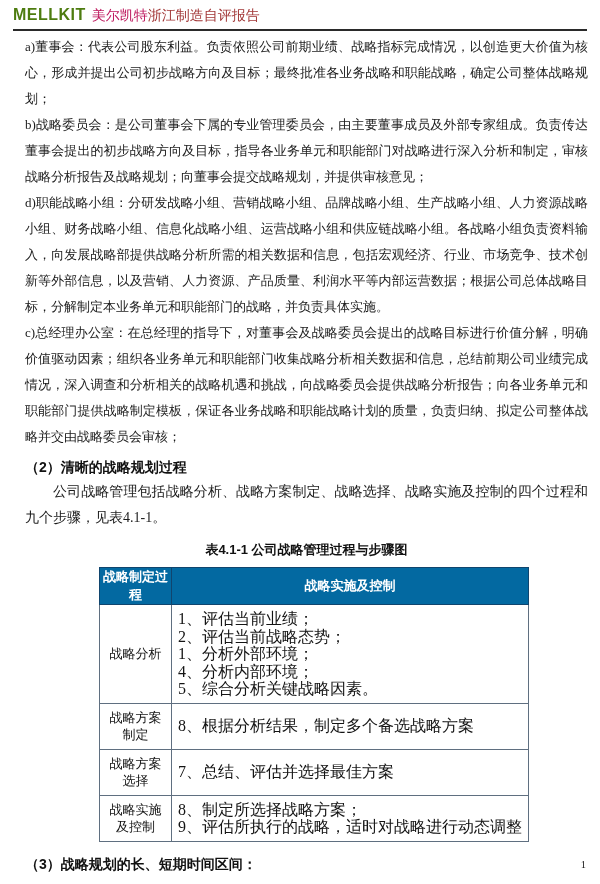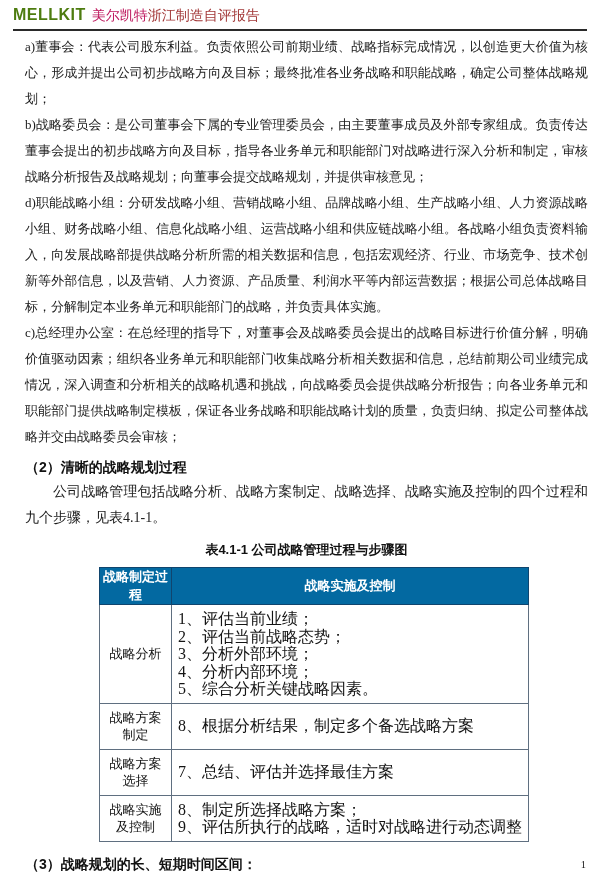--- a/index.html
+++ b/index.html
@@ -141,21 +141,21 @@
             <th class="col-process">战略制定过程</th>
             <th class="col-steps">战略实施及控制</th>
           </tr>
         </thead>
         <tbody>
             <tr>
               <td class="process">战略分析</td>
               <td>
                 <div class="step-line">1、评估当前业绩；</div>
                 <div class="step-line">2、评估当前战略态势；</div>
-                <div class="step-line">3、分析外部环境；</div>
+                <div class="step-line">1、分析外部环境；</div>
                 <div class="step-line">4、分析内部环境；</div>
                 <div class="step-line">5、综合分析关键战略因素。</div>
               </td>
             </tr>
             <tr>
               <td class="process">战略方案制定</td>
               <td>
                 <div class="step-line">8、根据分析结果，制定多个备选战略方案</div>
               </td>
             </tr>

